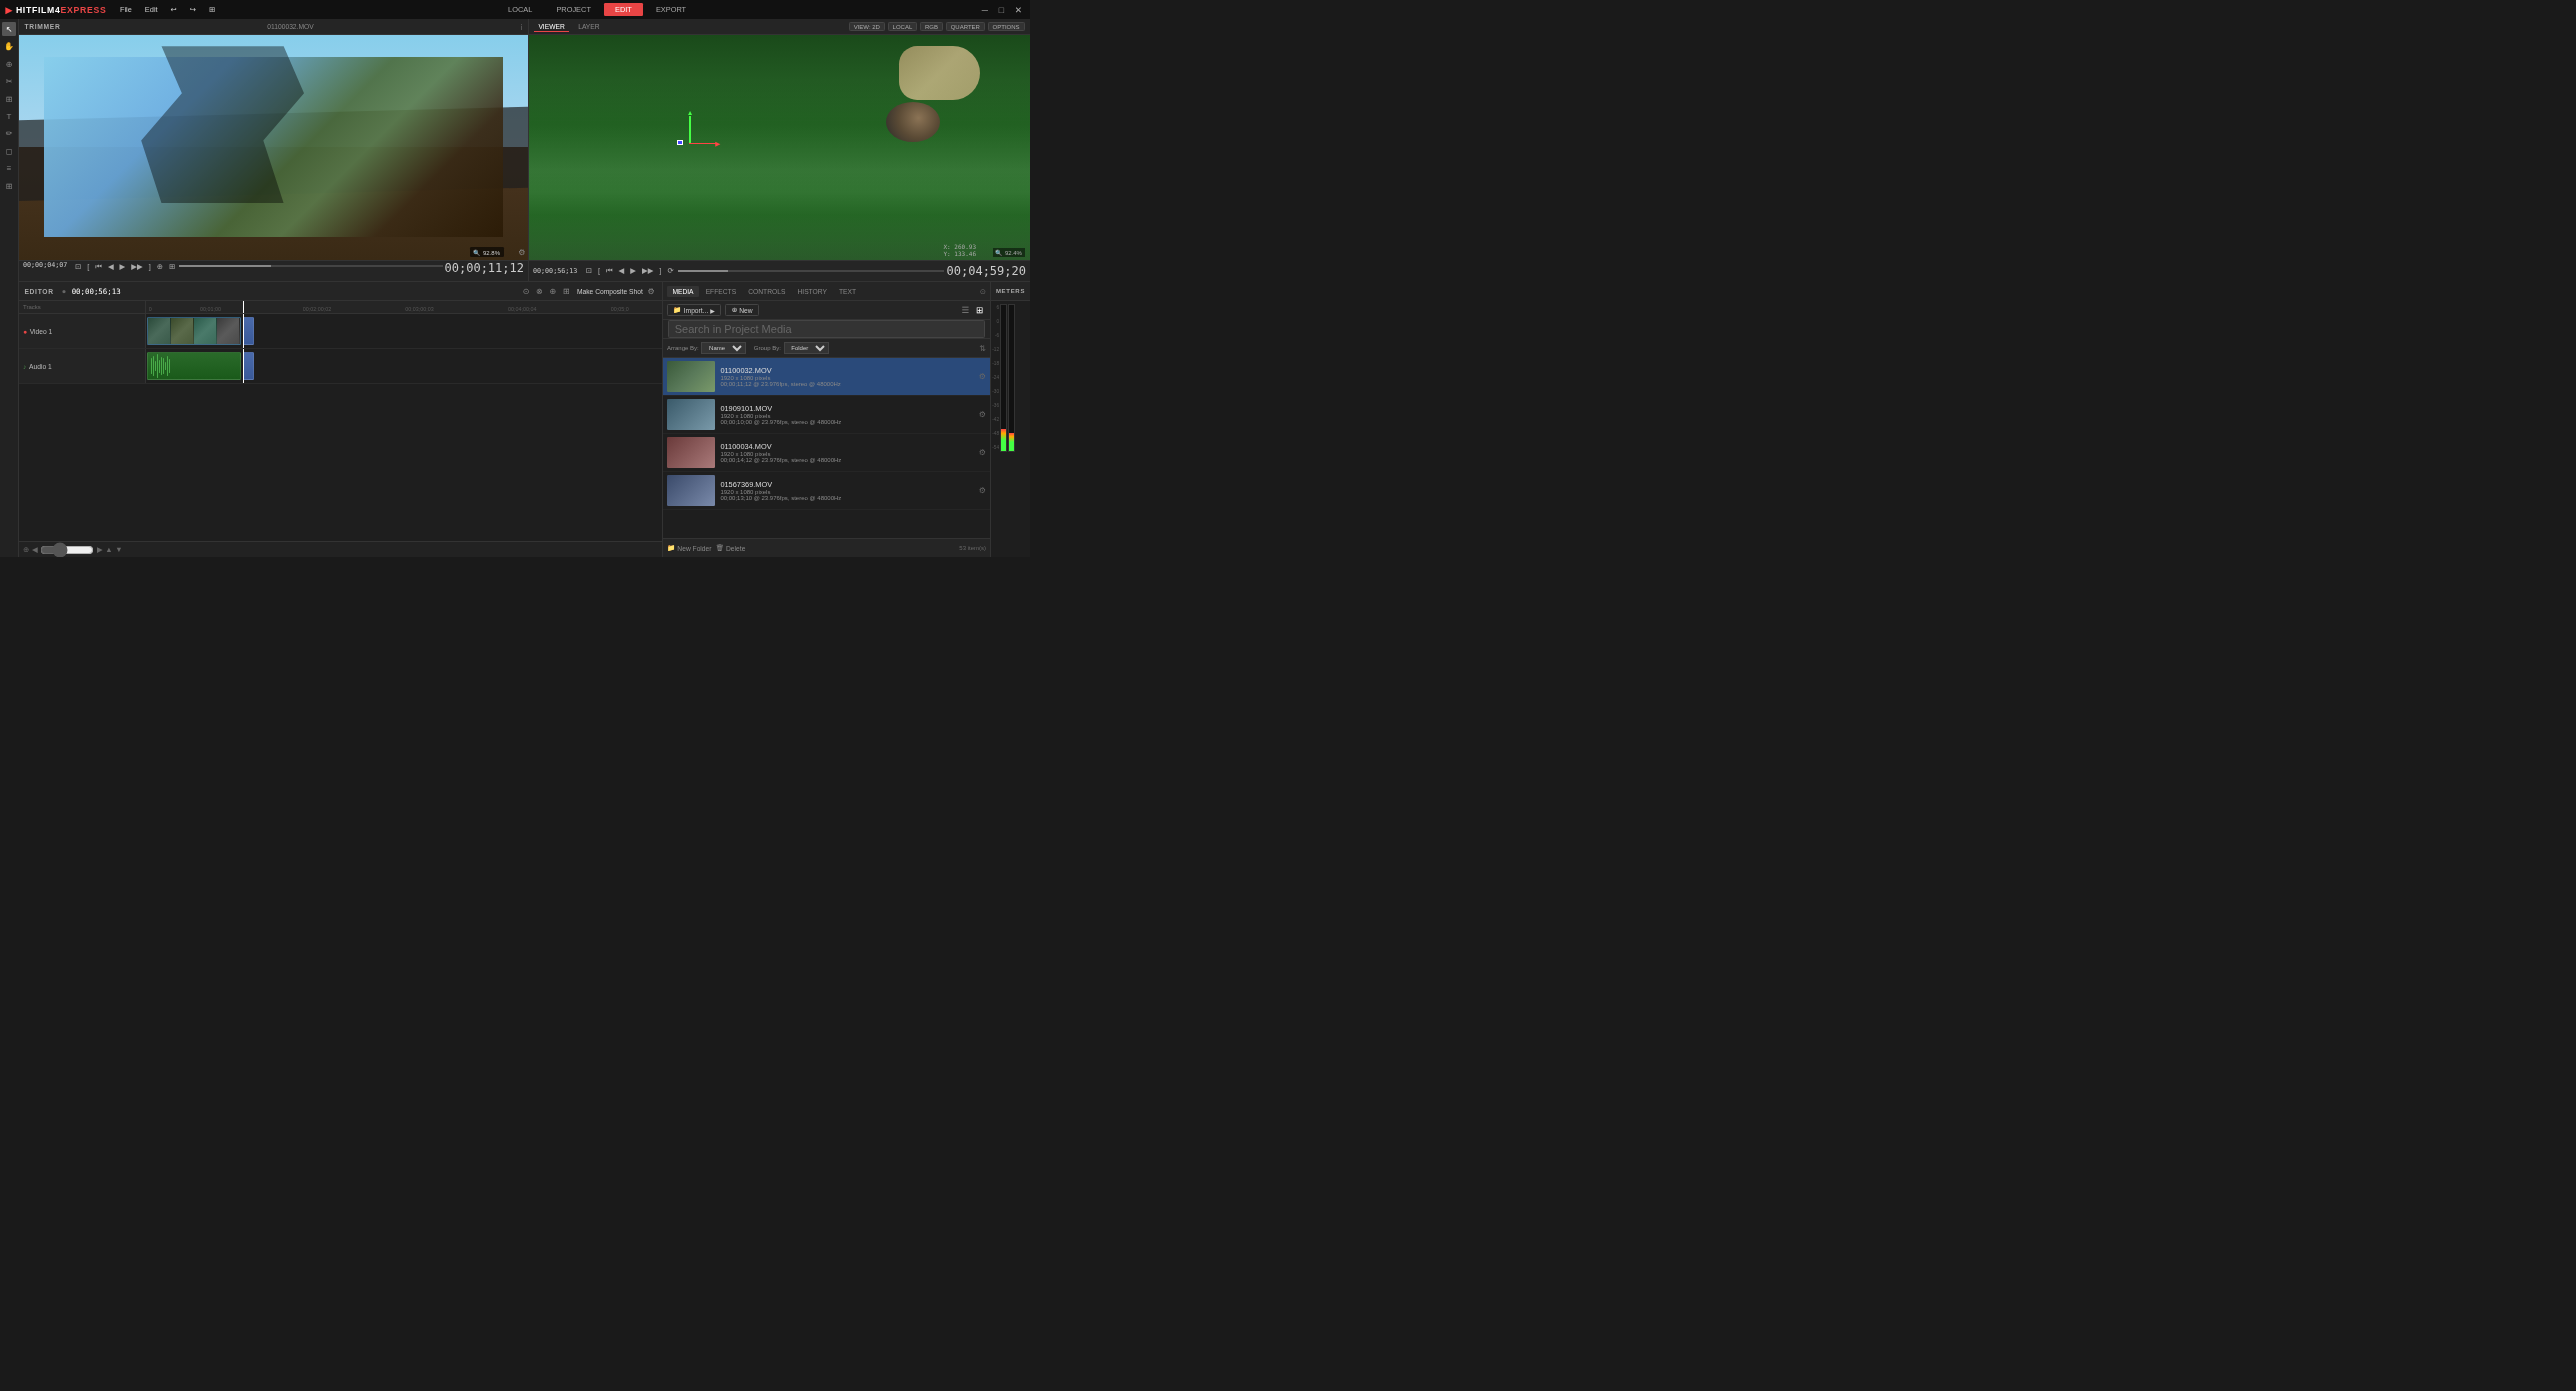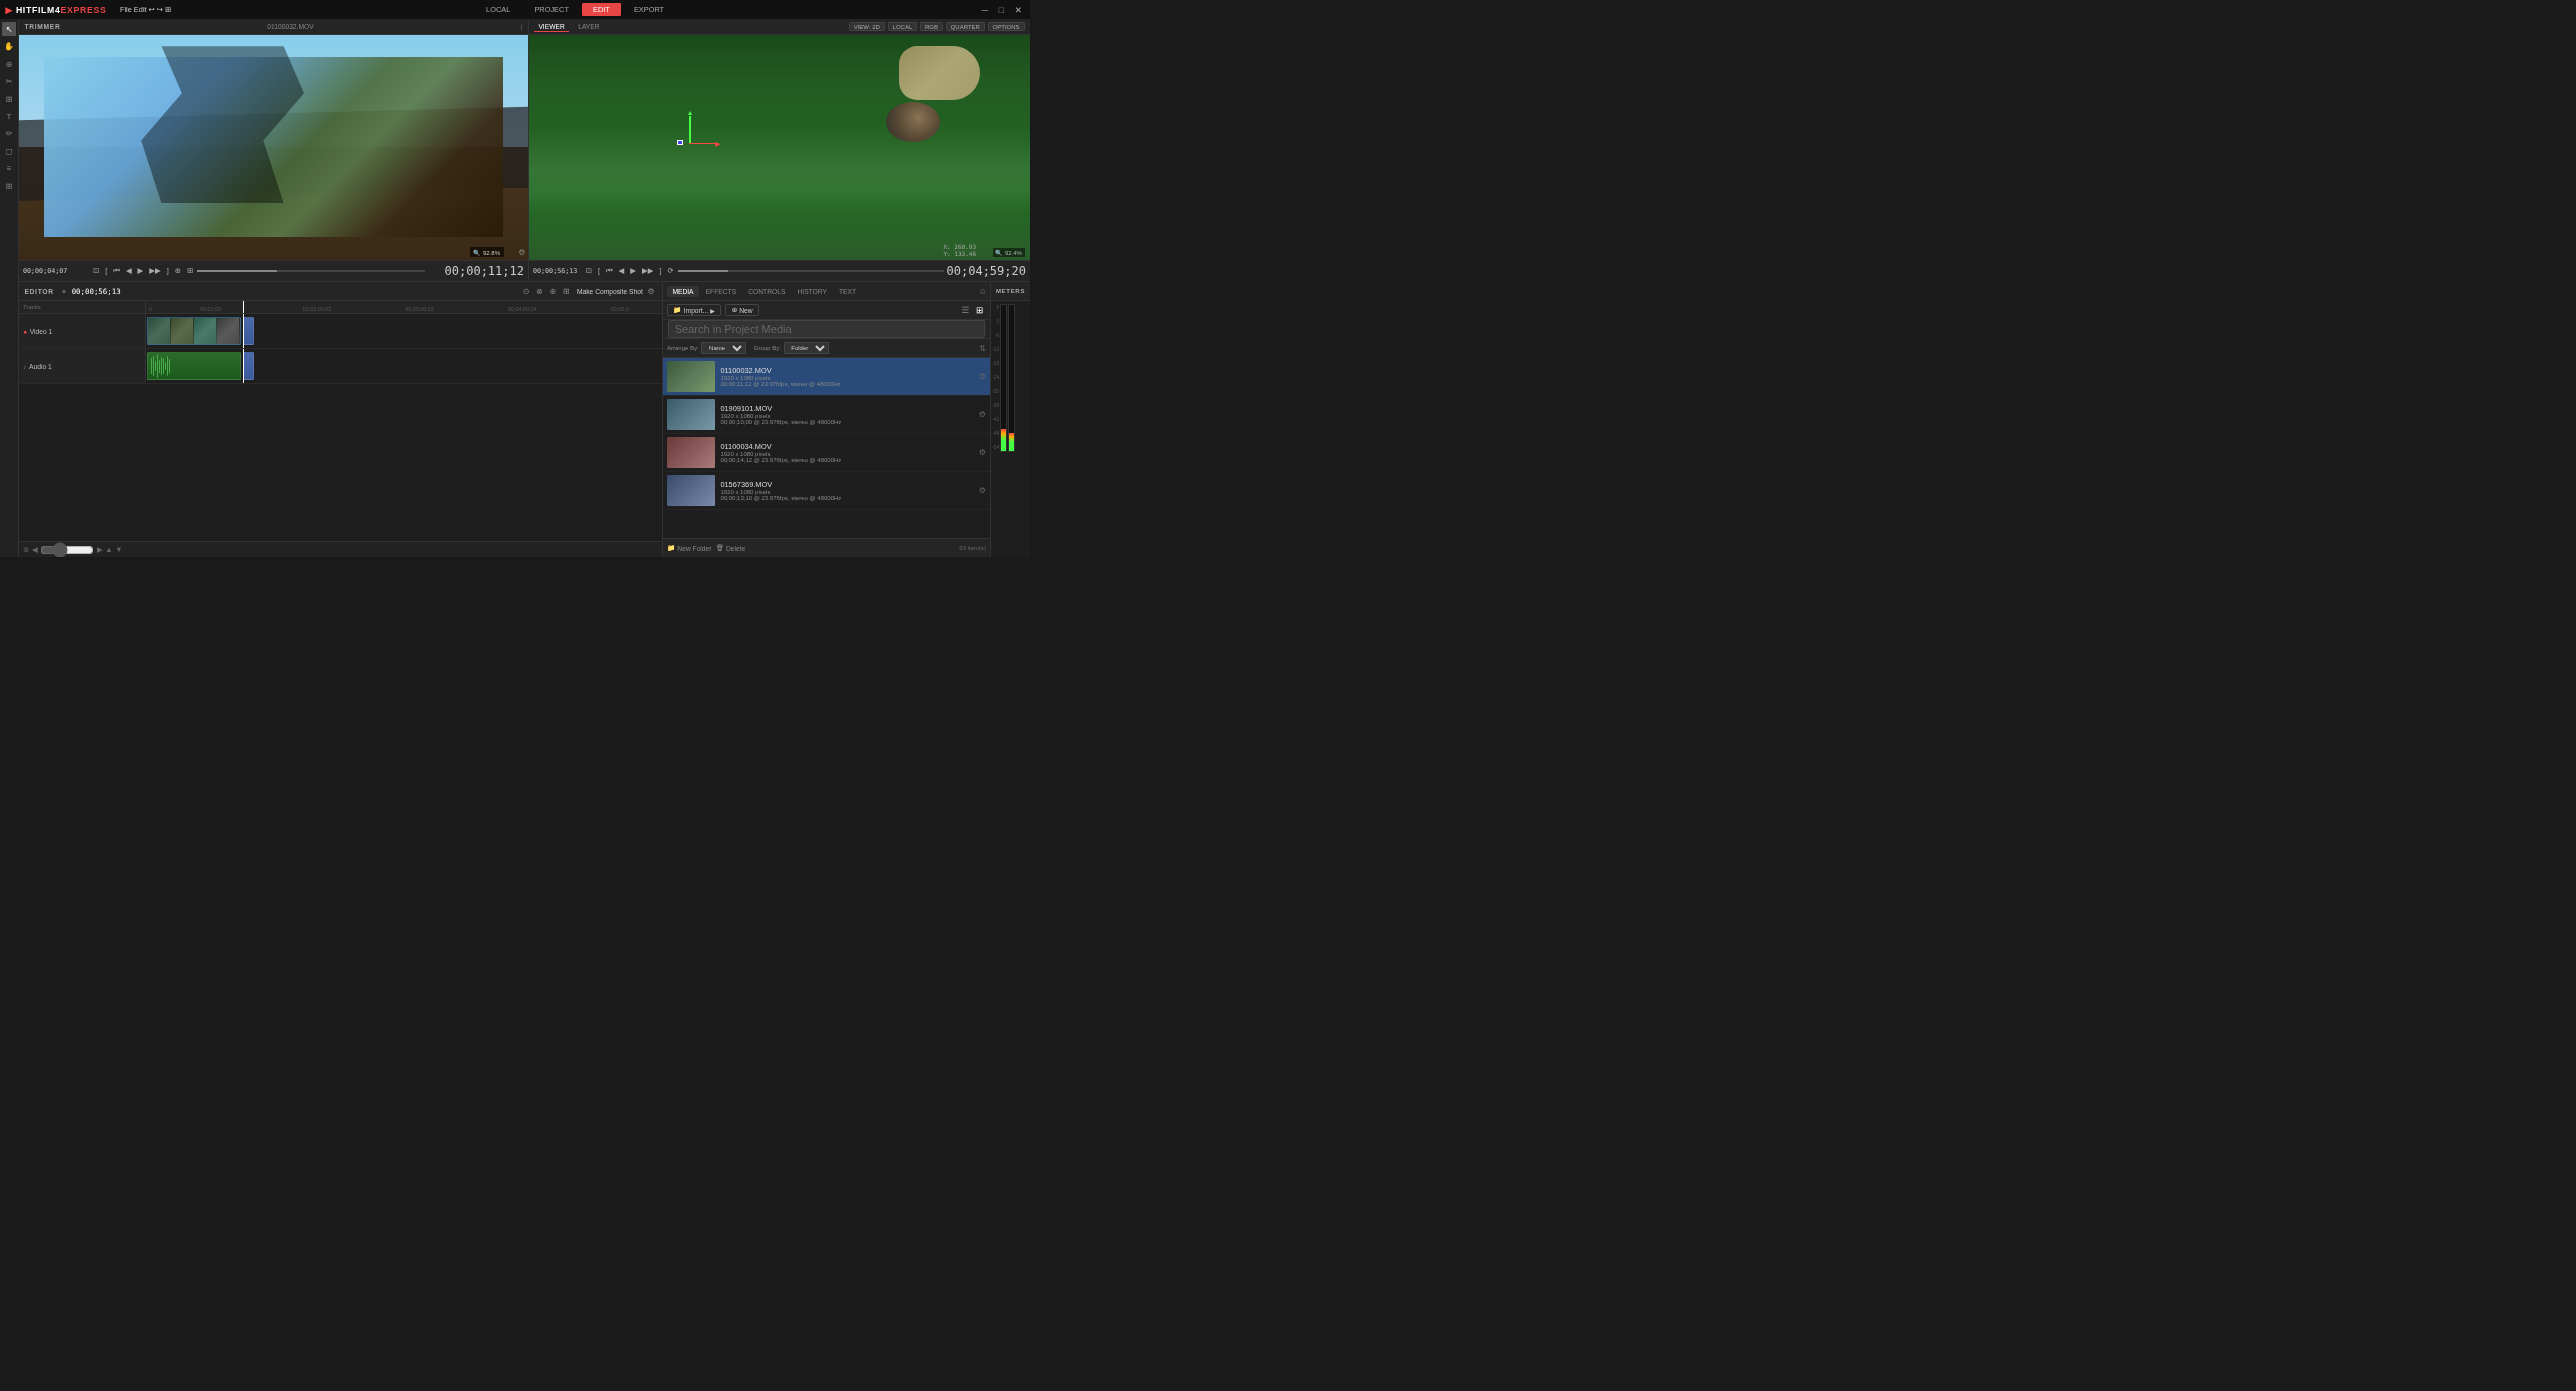--- a/index.html
+++ b/index.html
@@ -29,21 +29,21 @@
     }
     .logo {
       color: #ff4444;
       font-weight: bold;
       font-size: 8.7px;
       letter-spacing: 0.7px;
     }
     .logo span { color: #fff; }
     .menu-items {
       display: flex;
-      gap: 2px;
+      gap: 13px;
       margin-left: 8px;
       justify-content: center;
     }
     .menu-item {
       color: #ccc;
       font-size: 7.4px;
       cursor: pointer;
     }
     .titlebar-nav {
       display: flex;
@@ -186,23 +186,23 @@
       color: #ccc;
       font-size: 6px;
       padding: 1.3px 4px;
       border-radius: 1.3px;
     }
 
     .playback-bar {
       height: 21.5px;
       background: #252525;
       display: flex;
-      align-items: center;
-      padding: 8px 4px;
-      gap: 20px;
+      align-items: flex-start;
+      padding: 0 4px;
+      gap: 2px;
       border-top: 0.7px solid #333;
     }
     .time-display {
       font-size: 6.7px;
       color: #ccc;
       min-width: 48px;
       font-family: monospace;
     }
     .playback-controls {
       display: flex;

